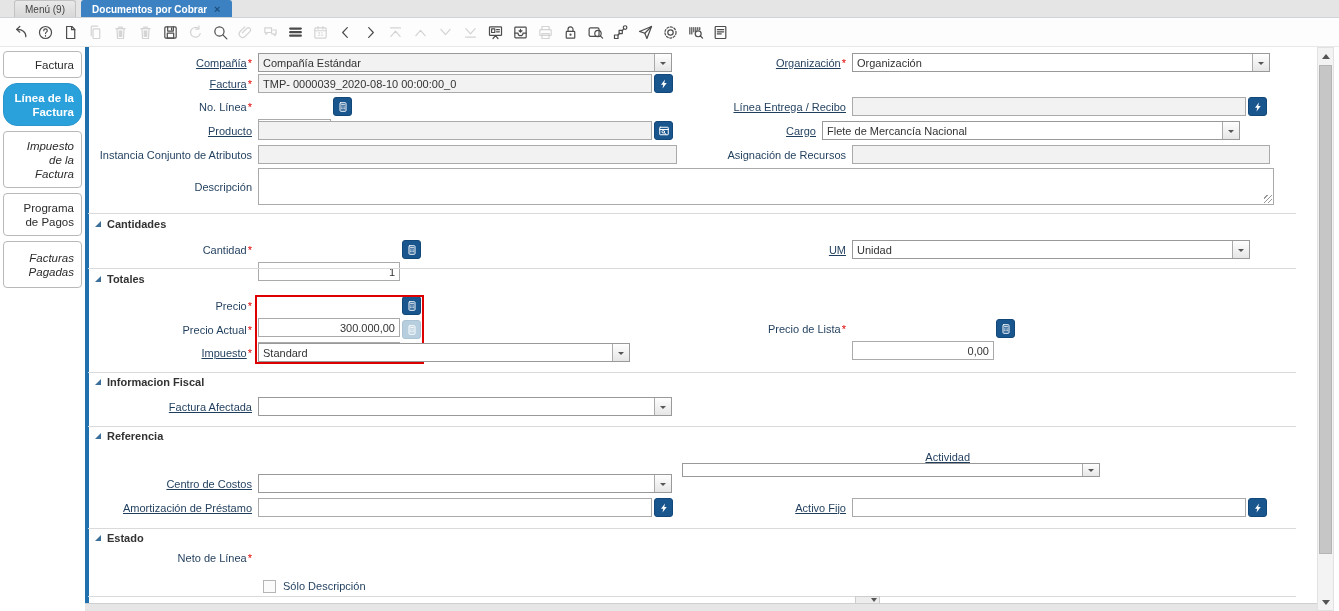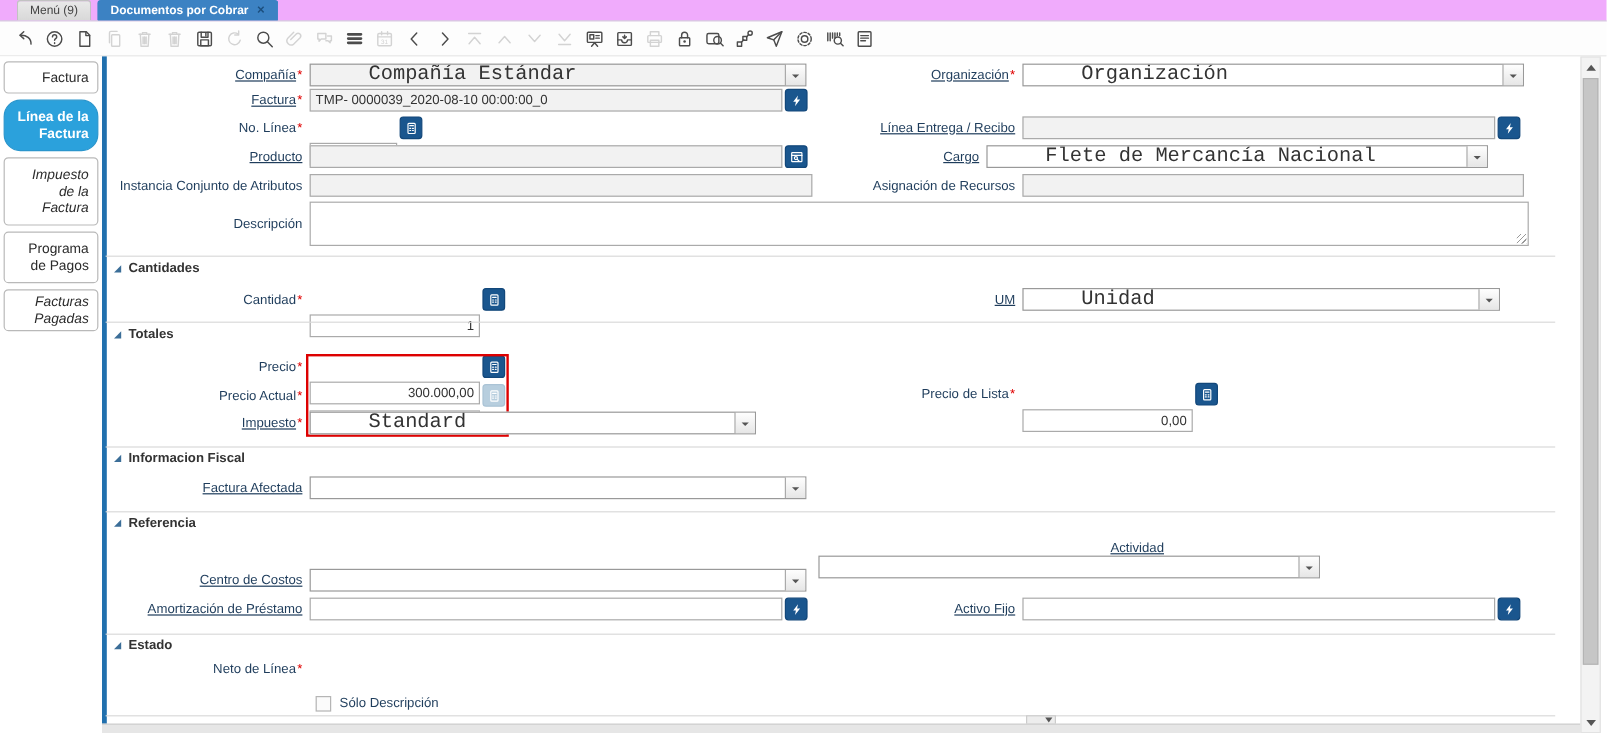--- a/index.html
+++ b/index.html
@@ -1,19 +1,19 @@
 <!DOCTYPE html>
 <html><head>
 <meta charset="utf-8">
 <style>
   html,body{margin:0;padding:0;background:#fff;}
   .screen{position:relative;width:1339px;height:611px;background:#fff;overflow:hidden;
           font-family:"Liberation Sans","DejaVu Sans",sans-serif;font-size:11px;color:#333;}
   
-  .tabbar{position:absolute;top:0;left:0;right:0;height:17px;background:#f0abfc;border-bottom:1px solid #cfd4d8;}
+  .tabbar{position:absolute;top:0;left:0;right:0;height:17px;background:#e5e5e5;border-bottom:1px solid #cfd4d8;}
   .apptab{display:inline-block;height:17px;line-height:17px;padding:0 10px;font-size:10px;color:#444;
           background:linear-gradient(#e9e9e9,#d8d8d8);border:1px solid #c2c2c2;border-bottom:none;
           border-radius:3px 3px 0 0;box-sizing:border-box;vertical-align:top;margin-left:2px;}
   .apptab.first{margin-left:14px;}
   .apptab.active{background:#3c82c3;border-color:#3c82c3;color:#fff;font-weight:bold;}
   .tclose{margin-left:7px;color:#1c4f7e;font-weight:bold;font-size:11px;}
   
   .toolbar{position:absolute;top:18px;left:0;right:0;height:29px;background:#fdfdfd;
            border-bottom:1px solid #e8e8e8;display:flex;align-items:center;padding-left:8px;box-sizing:border-box;}
   .tbtn{display:inline-flex;align-items:center;justify-content:center;width:25px;height:24px;color:#4c4c4c;cursor:pointer;}
@@ -31,21 +31,21 @@
   .row{position:absolute;display:flex;align-items:center;height:19px;}
   .lbl{width:164px;flex:none;text-align:right;margin-right:6px;color:#1f3d5c;white-space:nowrap;
        display:inline-flex;justify-content:flex-end;align-items:center;}
   .lbl.u .lt{text-decoration:underline;}
   .req{color:#e00000;margin-left:1px;}
   .tf{box-sizing:border-box;height:19px;border:1px solid #aaa;background:#fff;font-family:inherit;
       font-size:11px;color:#333;padding:0 4px;}
   .tf.num{text-align:right;margin-top:44px;}
   .tf.ro{background:#f2f2f2;}
   .combo{display:inline-flex;height:19px;border:1px solid #999;box-sizing:border-box;background:#fff;}
-  .combo input{flex:1;border:none;outline:none;background:transparent;font-family:Liberation Mono, monospace;font-size:17px;color:#333;padding:0 4px;min-width:0;margin-left:44px;}
+  .combo input{flex:1;border:none;outline:none;background:transparent;font-family:Liberation Sans, sans-serif;font-size:11px;color:#333;padding:0 4px;min-width:0;}
   .combo.ro{background:#f2f2f2;}
   .cbtn{width:16px;flex:none;border-left:1px solid #aaa;background:linear-gradient(#fefefe,#e6e6e6);
         display:flex;align-items:center;justify-content:center;cursor:pointer;}
   .arr{width:0;height:0;border:3.5px solid transparent;border-top-color:#555;margin-top:4px;}
   .bbtn{width:19px;height:19px;margin-left:2px;flex:none;background:#1a568e;border:1px solid #12477a;
         border-radius:3px;color:#fff;display:inline-flex;align-items:center;justify-content:center;cursor:pointer;box-sizing:border-box;}
   .bbtn svg{width:12px;height:12px;}
   .bbtn.dis{background:#b7cede;border-color:#aac3d5;cursor:default;}
   .redwrap{display:inline-flex;align-items:center;border:2px solid #dd0000;padding:1px;margin-left:-3px;}
   textarea.tf{height:37px;resize:none;padding:2px 4px;}
@@ -371,21 +371,21 @@
           <use href="#ic-report"></use>
         </svg>
       </span>
     </div>
 
   <div class="sidebar">
     <div class="stab" style="top:4px;height:27px;">Factura</div>
     <div class="stab active" style="top:36px;height:43px;border-radius:14px;">Línea de la Factura</div>
     <div class="stab it" style="top:84px;height:57px;">Impuesto de la Factura</div>
     <div class="stab" style="top:146px;height:43px;">Programa de Pagos</div>
-    <div class="stab it" style="top:194px;height:35px;">Facturas Pagadas</div>
+    <div class="stab it" style="top:194px;height:47px;">Facturas Pagadas</div>
   </div>
   <div class="vline"></div>
 
   <div class="row" style="top:53px;left:88px;">
     <span class="lbl u">
         <span class="lt">Compañía</span>
         <span class="req">*</span>
       </span>
     <span class="combo ro" style="width:414px;">
         <input readonly="" value="Compañía Estándar" style="">

